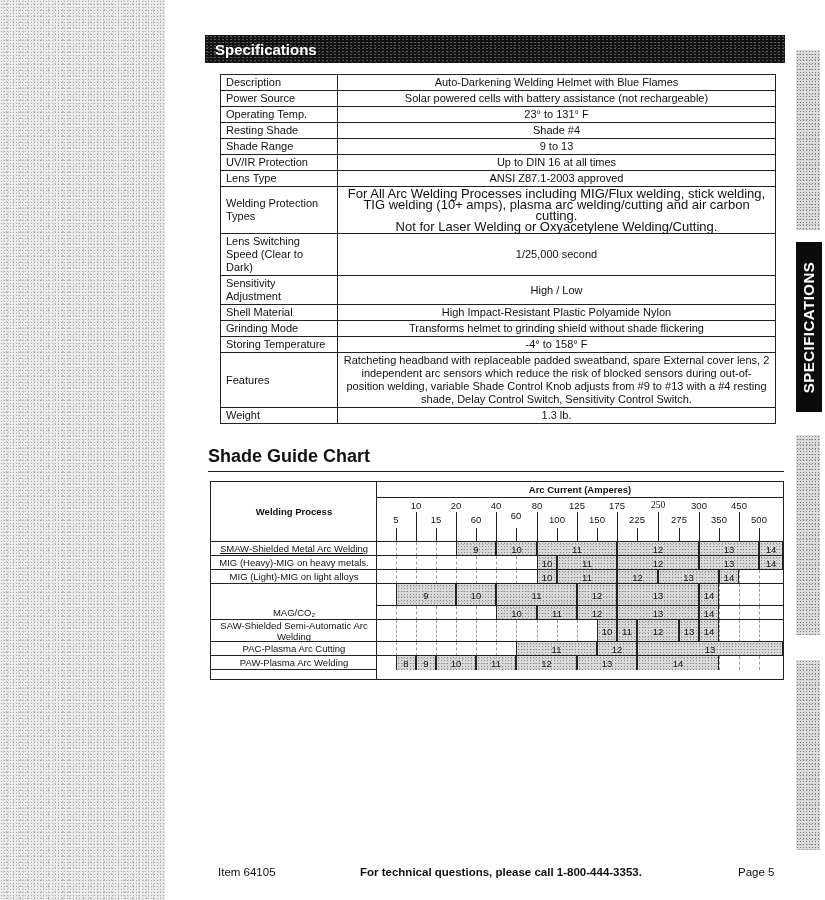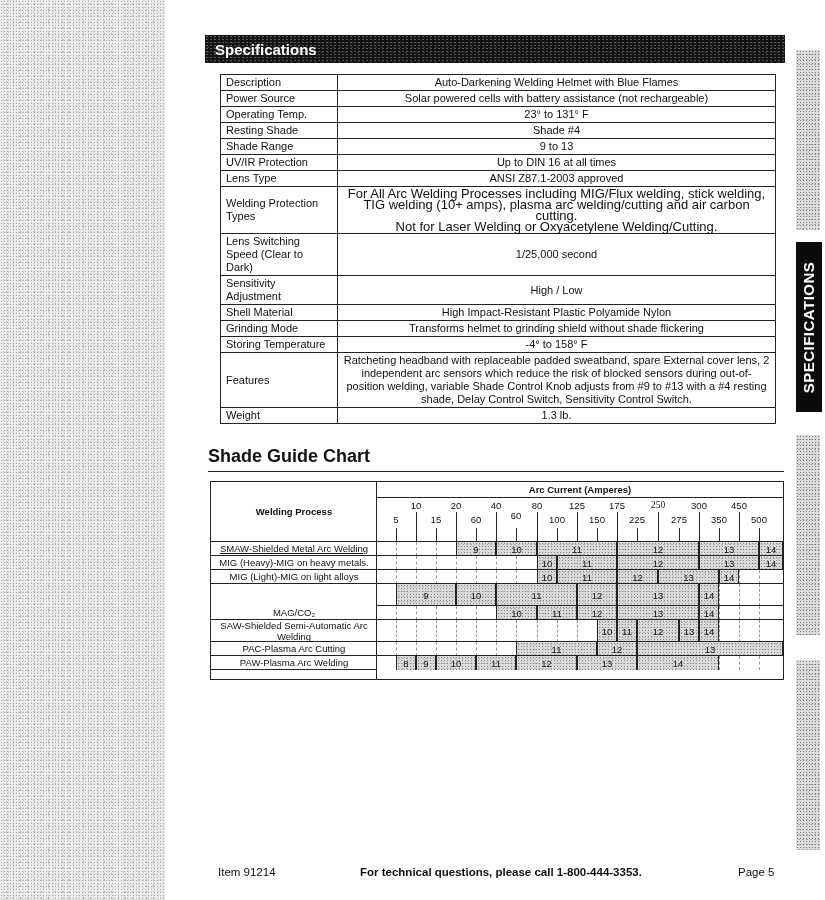--- a/index.html
+++ b/index.html
@@ -532,15 +532,15 @@
       <span>12</span>
     </div>
     <div class="span" style="left: 366px; width: 60px; top: 174px; height: 14px;">
       <span>13</span>
     </div>
     <div class="span" style="left: 426px; width: 82px; top: 174px; height: 14px;">
       <span>14</span>
     </div>
   </div>
 
-<div class="footer left">Item 91214</div>
+<div class="footer left">Item 64105</div>
 <div class="footer mid">For technical questions, please call 1-800-444-3353.</div>
 <div class="footer right">Page 5</div>
 
 </body></html>

